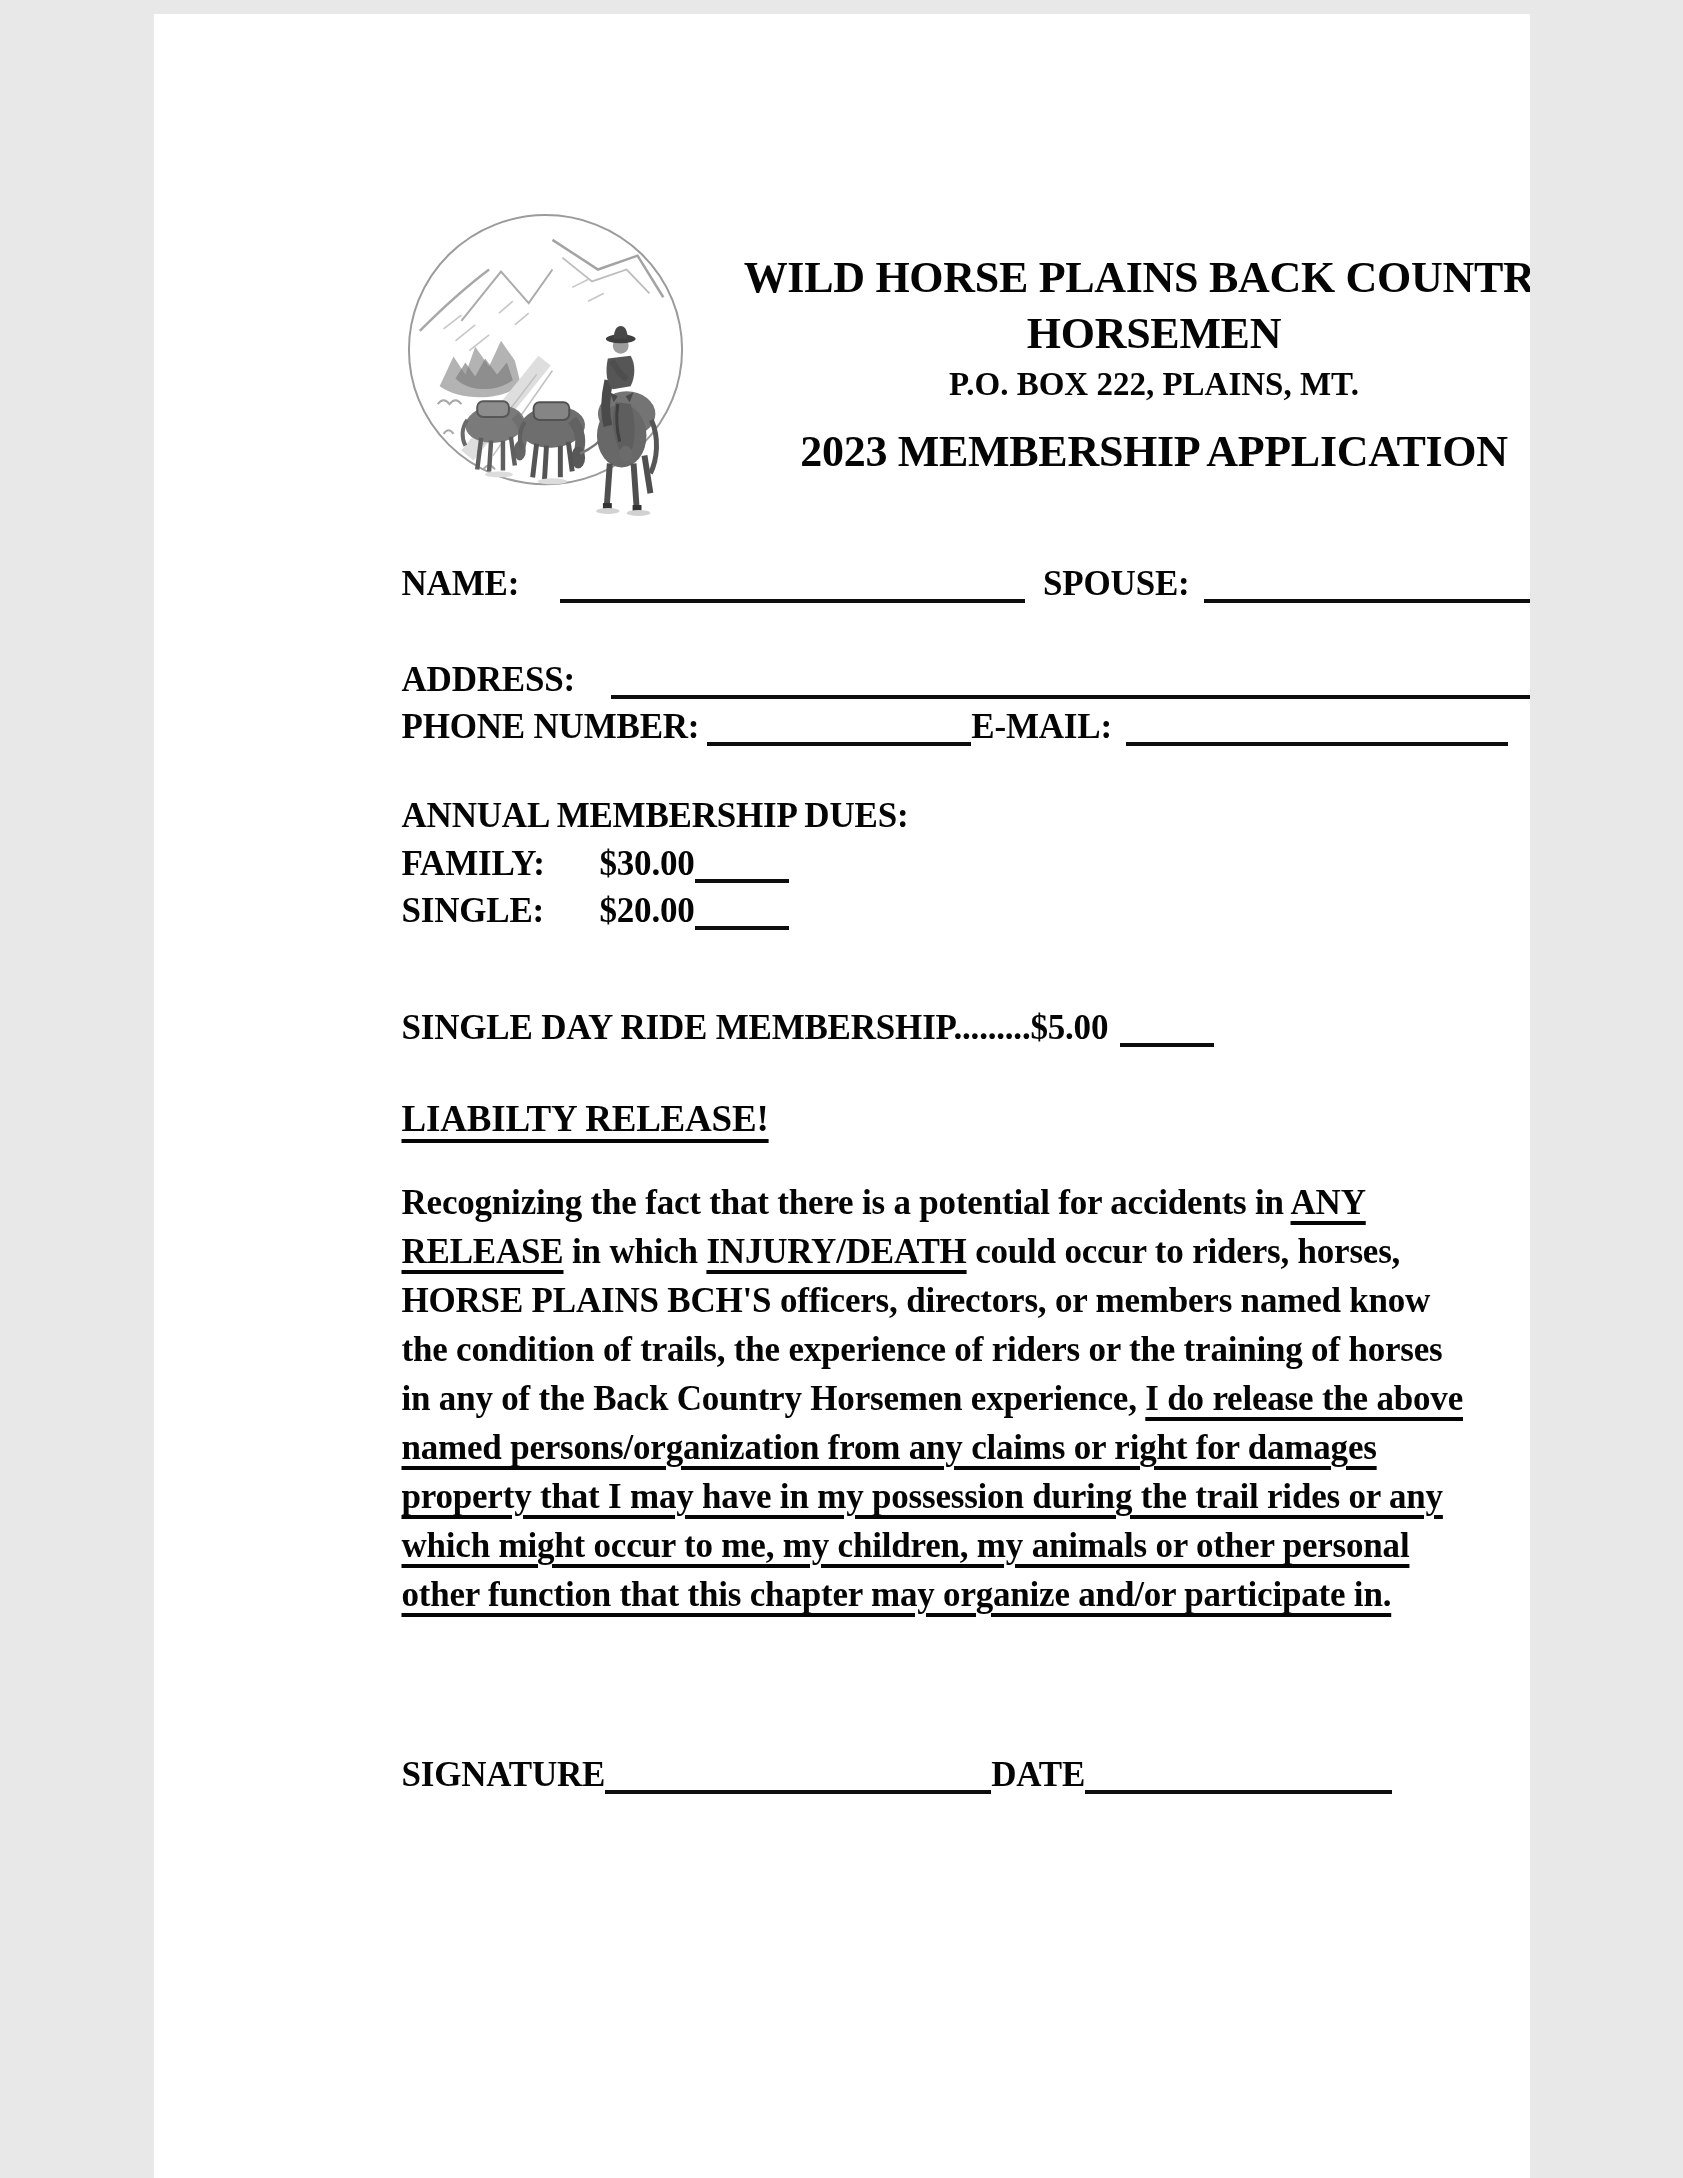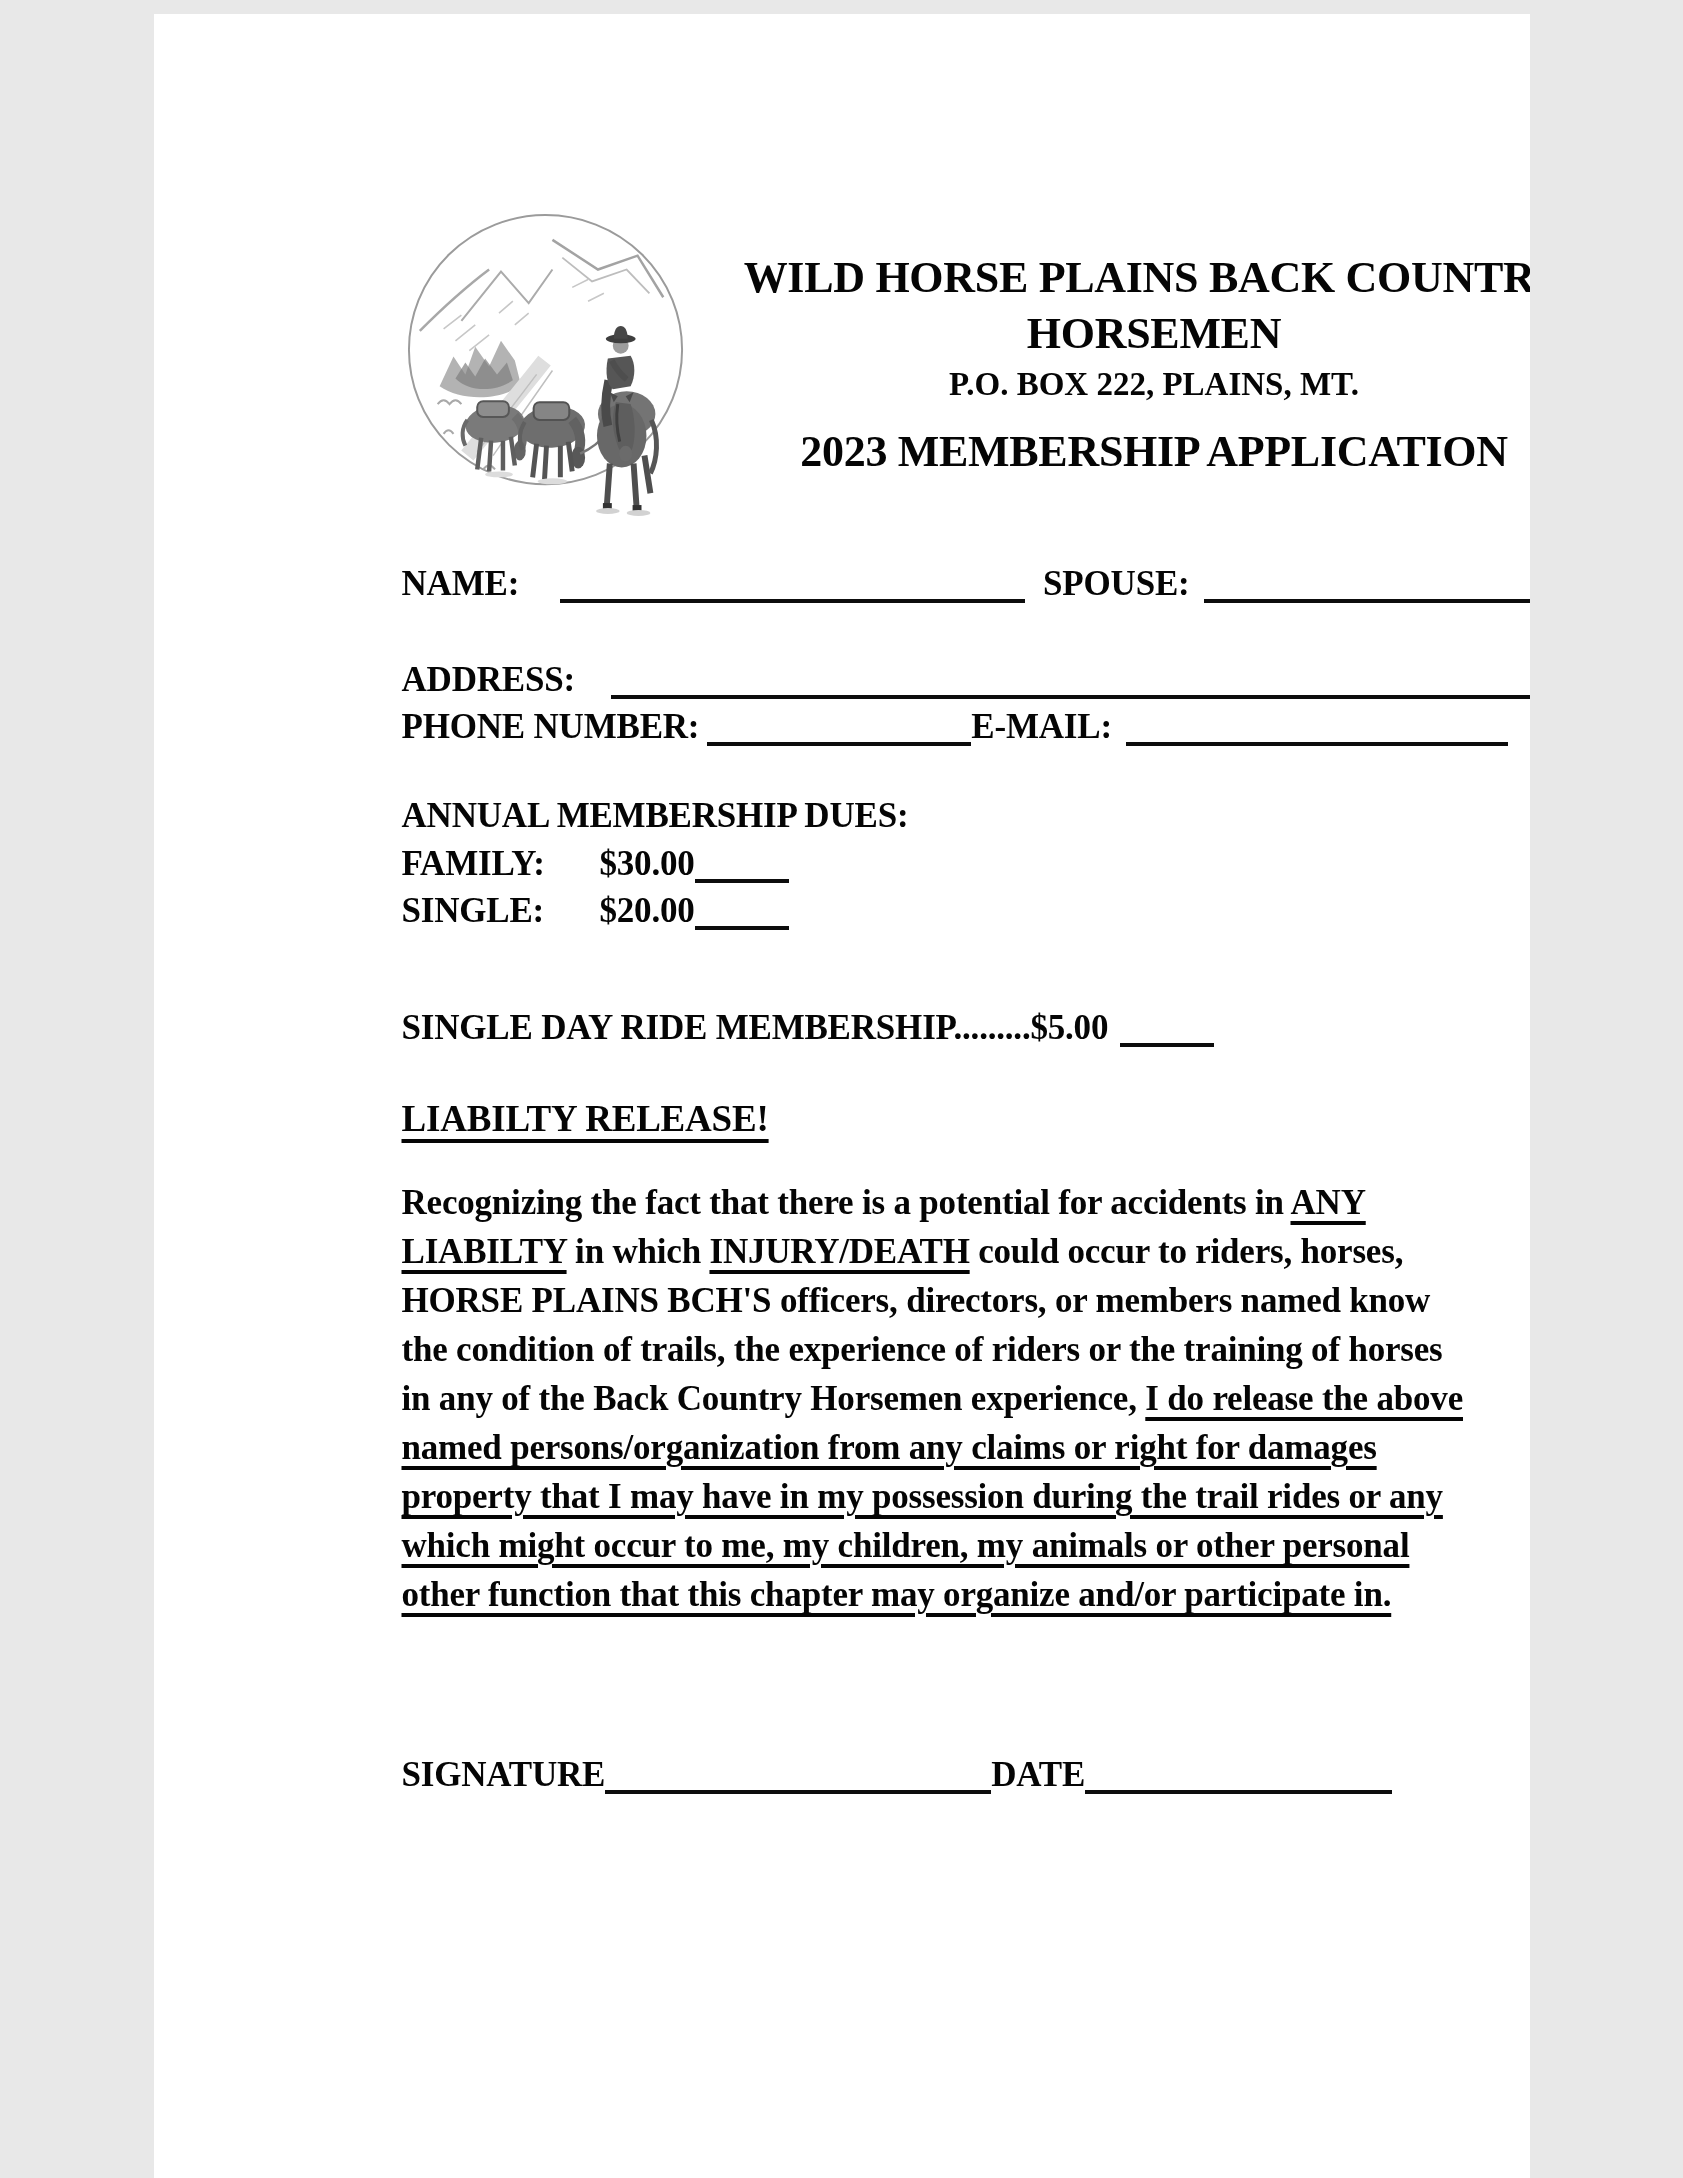--- a/index.html
+++ b/index.html
@@ -135,21 +135,21 @@
 
   <div class="row" style="top:873px"><span class="w200">SINGLE:</span><span>$20.00</span><span class="bl" style="width:94px"></span></div>
 
 
   <div class="row" style="top:990px"><span>SINGLE DAY RIDE MEMBERSHIP.........$5.00</span><span class="bl" style="width:94px;margin-left:12px"></span></div>
 
   <div class="row" style="top:1081px;font-size:37px"><span class="heading-underline">LIABILTY RELEASE!</span></div>
 
   <div class="para">
     <div class="pline"><span>Recognizing the fact that there is a potential for accidents in </span><span class="u">ANY</span></div>
-    <div class="pline"><span class="u">LIABILTY</span><span> in which </span><span class="u">INJURY/DEATH</span><span> could occur to riders, horses,</span></div>
+    <div class="pline"><span class="u">RELEASE</span><span> in which </span><span class="u">INJURY/DEATH</span><span> could occur to riders, horses,</span></div>
     <div class="pline">HORSE PLAINS BCH'S officers, directors, or members named know</div>
     <div class="pline">the condition of trails, the experience of riders or the training of horses</div>
     <div class="pline"><span>in any of the Back Country Horsemen experience, </span><span class="u">I do release the above</span></div>
     <div class="pline u">named persons/organization from any claims or right for damages</div>
     <div class="pline u">property that I may have in my possession during the trail rides or any</div>
     <div class="pline u">which might occur to me, my children, my animals or other personal</div>
     <div class="pline u">other function that this chapter may organize and/or participate in.</div>
   </div>
 
   <div class="row" style="top:1737px"><span>SIGNATURE</span><span class="bl" style="width:386px"></span><span>DATE</span><span class="bl" style="width:307px"></span></div>

